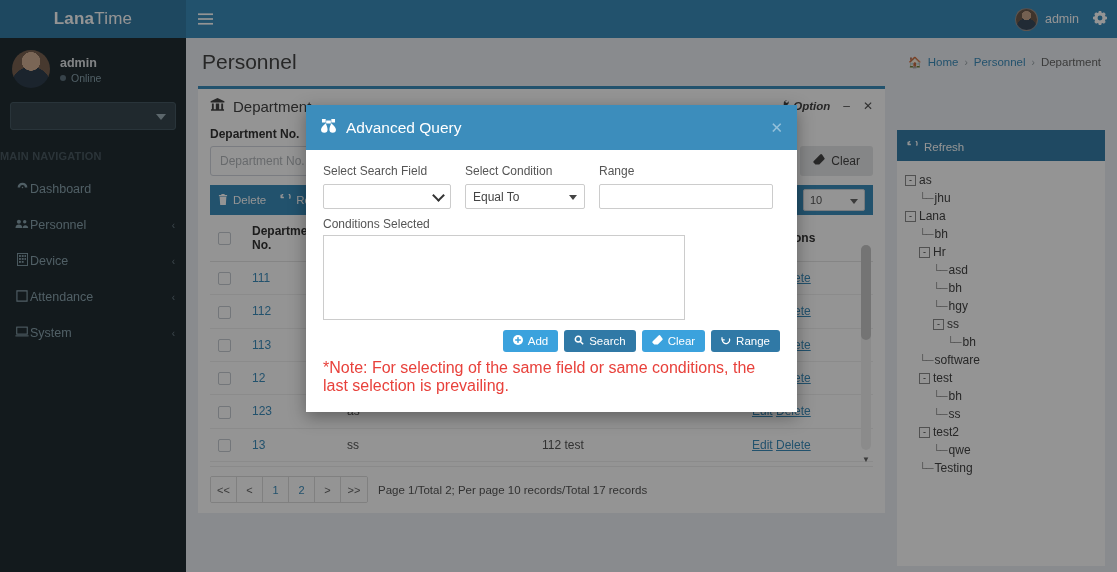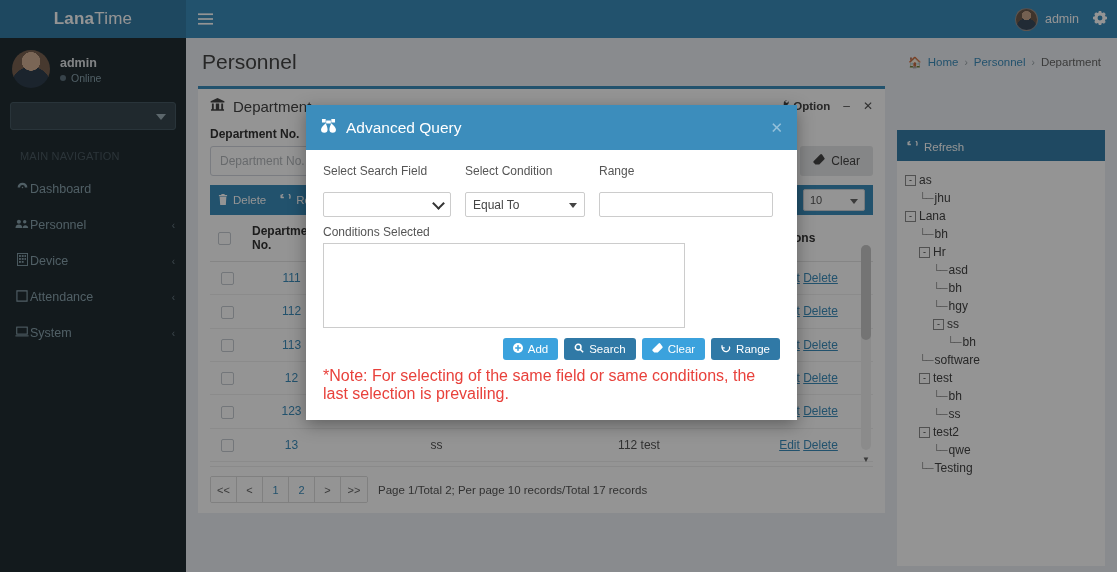--- a/index.html
+++ b/index.html
@@ -67,22 +67,23 @@
   .side-select-wrap { padding:2px 10px 10px 10px; }
   .side-select {
     width:100%; height:28px; background:#374850; border:1px solid #475b64; border-radius:3px;
     position:relative; cursor:pointer;
   }
   .side-select:after {
     content:""; position:absolute; right:9px; top:11px;
     border-left:5px solid transparent; border-right:5px solid transparent; border-top:6px solid #9fb1ba;
   }
   .side-heading {
-    color:#4b5b63; font-size:11px; padding:10px 12px 9px 20px; letter-spacing:.2px;
+    color:#4b5b63; font-size:11px; padding:10px 12px 9px 0; letter-spacing:.2px;
     text-transform:uppercase;
+    font-weight:bold;
   }
   .side-item {
     display:flex; align-items:center; height:36px; padding:0 11px 0 14px;
     color:#8aa4af; font-size:12.5px; cursor:pointer; 
   }
   .side-item .s-ic { width:16px; text-align:center; font-size:12px; color:#8aa4af; flex:none; }
   .side-item .s-lbl { flex:1; }
   .side-item .s-arrow { font-size:10px; color:#6b7f88; }
 
   
@@ -97,21 +98,21 @@
 
   
   .box { margin:0 12px; background:#fff; border-top:3px solid #3c8dbc; position:relative; }
   .box-header {
     height:34px; display:flex; align-items:center; justify-content:space-between;
     padding:0 12px 0 12px;
   }
   .box-title { display:flex; align-items:center; gap:8px; font-size:15px; color:#444; }
   .bank-ic { font-size:14px; color:#444; }
   .box-tools { display:flex; align-items:center; gap:13px; font-size:11.5px; color:#444; }
-  .box-tools .opt { display:flex; align-items:center; gap:4px; font-weight:bold; cursor:pointer; }
+  .box-tools .opt { display:flex; align-items:center; gap:4px; font-weight:bold; cursor:pointer;font-style:italic; }
   .box-tools .ti { cursor:pointer; font-size:12px; color:#555; }
 
   .box-body { padding:4px 12px 10px 12px; }
   .filter-label { font-size:12px; font-weight:bold; color:#333; margin-bottom:5px; }
   .filter-row { display:flex; align-items:center; gap:8px; }
   .filter-input {
     flex:1; max-width:540px; height:30px; border:1px solid #d2d6de; border-radius:3px;
     padding:0 9px; font-size:12px; color:#555; background:#fff;
   }
   .filter-input::placeholder { color:#b3b7bb; }
@@ -142,21 +143,21 @@
   }
 
   
   .tbl-wrap { position:relative; height:252px; overflow:hidden; border-bottom:1px solid #eee; }
   table.grid { width:100%; border-collapse:collapse; font-size:12px; }
   table.grid th {
     text-align:left; font-size:12px; font-weight:bold; color:#333;
     padding:9px 8px; border-bottom:1px solid #e6e6e6; background:#fff;
   }
   table.grid td {
-    padding:9px 8px; border-bottom:1px solid #efefef; color:#555; height:32px;text-align:center;
+    padding:9px 8px; border-bottom:1px solid #efefef; color:#555; height:32px;
   }
   .cb {
     width:13px; height:13px; border:1px solid #c6ccd2; border-radius:2px;
     background:#fff; display:inline-block; cursor:pointer; vertical-align:middle;
   }
   .c-no { color:#3c8dbc; cursor:pointer; }
   .lnk { color:#3c8dbc; text-decoration:underline; cursor:pointer; }
   .col-cb { width:34px; }
   .col-no { width:95px; }
   .col-name { width:195px; }
@@ -208,21 +209,21 @@
     height:45px; background:#3c8dbc; color:#fff; display:flex; align-items:center;
     justify-content:space-between; padding:0 14px;
   }
   .modal-title { display:flex; align-items:center; gap:9px; font-size:15.5px; }
   .modal-x { font-size:15px; color:rgba(255,255,255,.45); cursor:pointer; }
   .modal-body { padding:14px 17px 8px 17px; }
   .mf-row { display:flex; gap:14px; }
   .mf-col-a { width:128px; }
   .mf-col-b { width:120px; }
   .mf-col-c { width:174px; }
-  .mf-label { font-size:12px; color:#555; margin-bottom:14px; }
+  .mf-label { font-size:12px; color:#555; margin-bottom:6px; }
   .mf-ctl {
     width:100%; height:25px; border:1px solid #ccc; background:#fff; border-radius:2px;
     font-size:12px; color:#444; padding:0 22px 0 7px; position:relative;
     display:flex; align-items:center; cursor:pointer;
   }
   .mf-ctl.plain { cursor:text; padding-right:7px; }
   .cv-chev:after {
     content:""; position:absolute; right:7px; top:9px;
     width:7px; height:7px; border-right:2px solid #333; border-bottom:2px solid #333;
     transform:rotate(45deg); top:6px;

